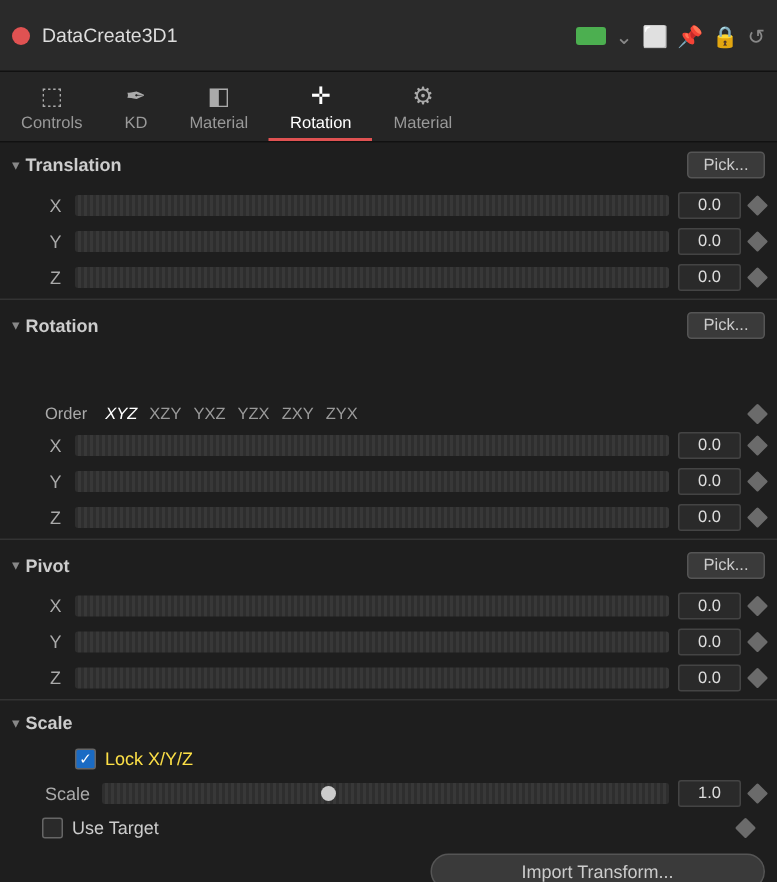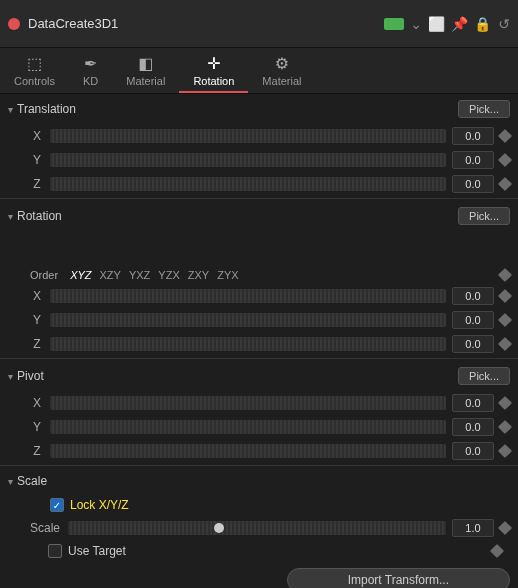--- a/index.html
+++ b/index.html
@@ -91,21 +91,21 @@
       cursor: pointer;
       font-size: 12px;
       color: #ccc;
       gap: 4px;
     }
     .section-header .chevron {
       font-size: 10px;
       color: #888;
     }
     .section-title {
-      font-weight: 400;
+      font-weight: 700;
     }
 
     .pick-btn {
       margin-left: auto;
       background: #3a3a3a;
       border: 1px solid #555;
       border-radius: 3px;
       color: #ccc;
       font-size: 11px;
       padding: 2px 10px;
@@ -219,21 +219,21 @@
       border-radius: 50%;
       position: absolute;
       top: 2px;
       left: 40%;
       transform: translateX(-50%);
     }
 
     .use-target-row {
       display: flex;
       align-items: center;
-      padding: 4px 8px 4px 48px;
+      padding: 4px 8px 4px 28px;
       gap: 6px;
     }
     .checkbox-empty {
       width: 14px; height: 14px;
       border: 1px solid #666;
       background: #2a2a2a;
       border-radius: 2px;
       flex-shrink: 0;
       cursor: pointer;
     }

